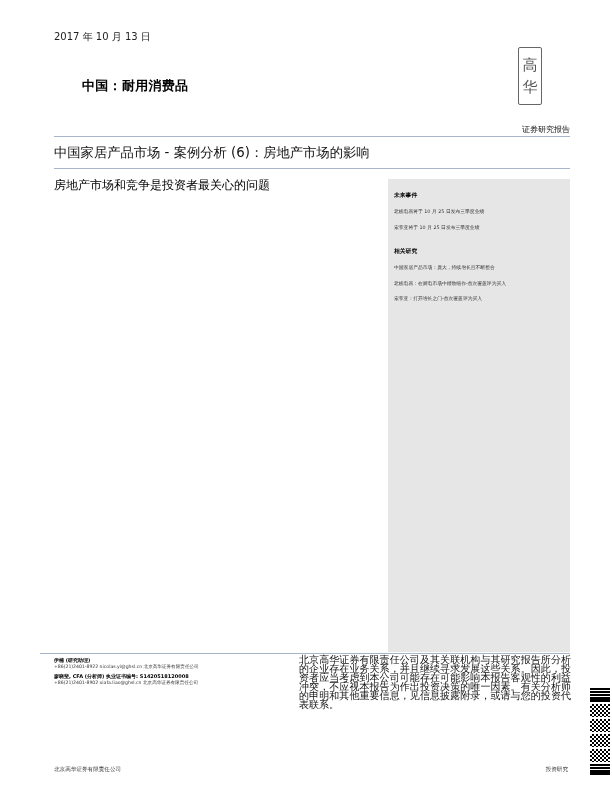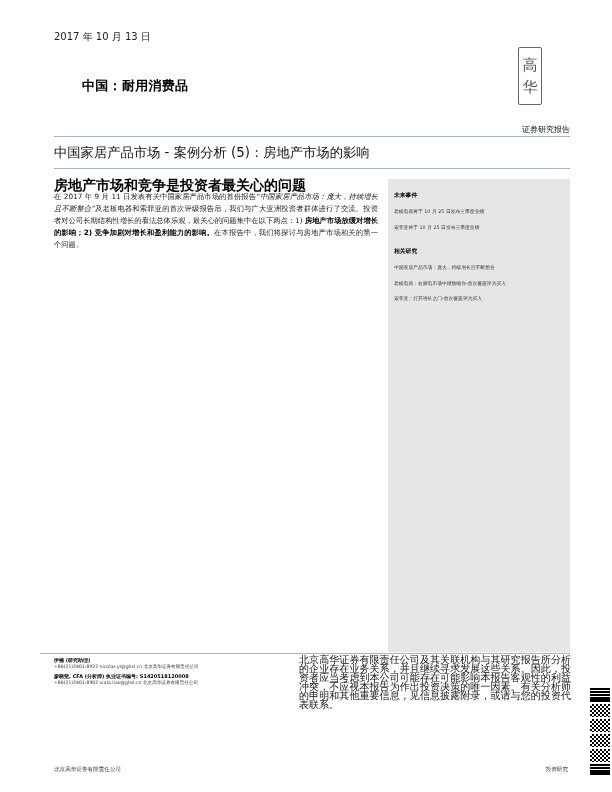--- a/index.html
+++ b/index.html
@@ -13,21 +13,21 @@
       border: 1.5px solid #666; border-radius: 2px; display: flex; flex-direction: column;
       align-items: center; justify-content: center; }
     .logo-box span { font-size: 15px; line-height: 22px; color: #555; font-family: "DejaVu Serif", serif; }
 
     .report-type { position: absolute; right: 42px; top: 124px; font-size: 8px; color: #111; }
     .hline { position: absolute; height: 1px; background: #a8b4c8; }
 
     .title { position: absolute; left: 54px; top: 144px; font-size: 13.3px; color: #111; white-space: nowrap; }
 
     .main-col { position: absolute; left: 54px; top: 180px; width: 324px; }
-    .sec-head { font-size: 14px; font-weight: bold; line-height: 11px; }
+    .sec-head { font-size: 12px; font-weight: normal; line-height: 11px; }
     .para { font-size: 7.3px; line-height: 11.9px; color: #222; text-align: justify; }
     .para i { font-style: italic; }
     .para b { font-weight: bold; color: #000; }
     .gap { height: 18px; }
 
     .sidebar { position: absolute; left: 388px; top: 179px; width: 182px; height: 473px; background: #e6e6e6; padding: 10px 6px; }
     .side-head { font-size: 5.8px; font-weight: bold; margin-bottom: 8px; margin-top: 2px; }
     .side-item { font-size: 4.8px; color: #333; margin-bottom: 9.5px; }
     .side-gap { height: 6px; }
 
@@ -53,28 +53,25 @@
 <div class="sector">中国：耐用消费品</div>
 
 <div class="logo-box">
   <span>高</span>
   <span>华</span>
 </div>
 
 <div class="report-type">证券研究报告</div>
 <div class="hline" style="left:54px; top:136px; width:516px;"></div>
 
-<div class="title">中国家居产品市场 - 案例分析 (5)：房地产市场的影响</div>
+<div class="title">中国家居产品市场 - 案例分析 (6)：房地产市场的影响</div>
 <div class="hline" style="left:54px; top:168px; width:516px;"></div>
 
 <div class="main-col">
   <div class="sec-head">房地产市场和竞争是投资者最关心的问题</div>
-  <div class="para">
-    <span>在 2017 年 9 月 11 日发表有关中国家居产品市场的首份报告</span><i>“中国家居产品市场：庞大，持续增长且不断整合”</i><span>及老板电器和索菲亚的首次评级报告后，我们与广大亚洲投资者群体进行了交流。投资者对公司长期结构性增长的看法总体乐观，最关心的问题集中在以下两点：1) </span><b>房地产市场放缓对增长的影响；2) 竞争加剧对增长和盈利能力的影响。</b><span>在本报告中，我们将探讨与房地产市场相关的第一个问题。</span>
-  </div>
   <div class="gap"></div>
 </div>
 
 <div class="sidebar">
   <div class="side-head">未来事件</div>
   <div class="side-item">老板电器将于 10 月 25 日发布三季度业绩</div>
   <div class="side-item">索菲亚将于 10 月 25 日发布三季度业绩</div>
   <div class="side-gap"></div>
   <div class="side-head">相关研究</div>
   <div class="side-item">中国家居产品市场：庞大，持续增长且不断整合</div>

